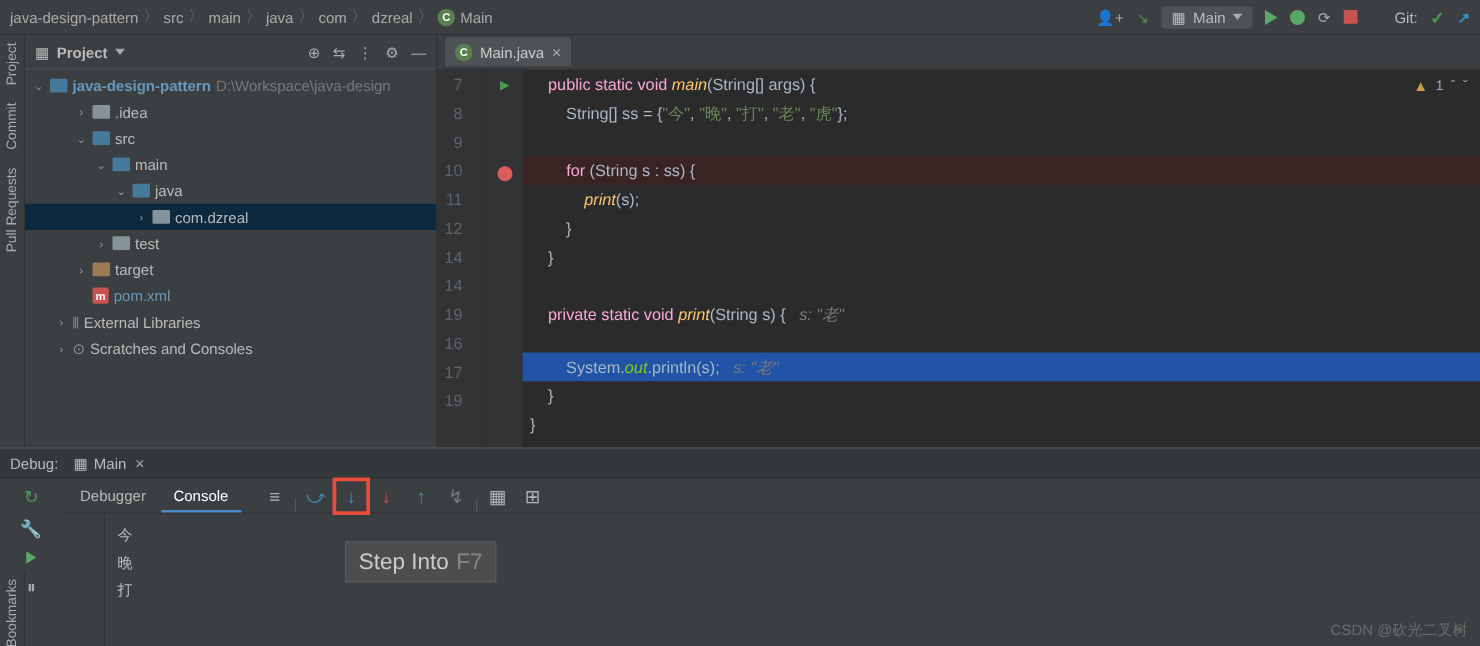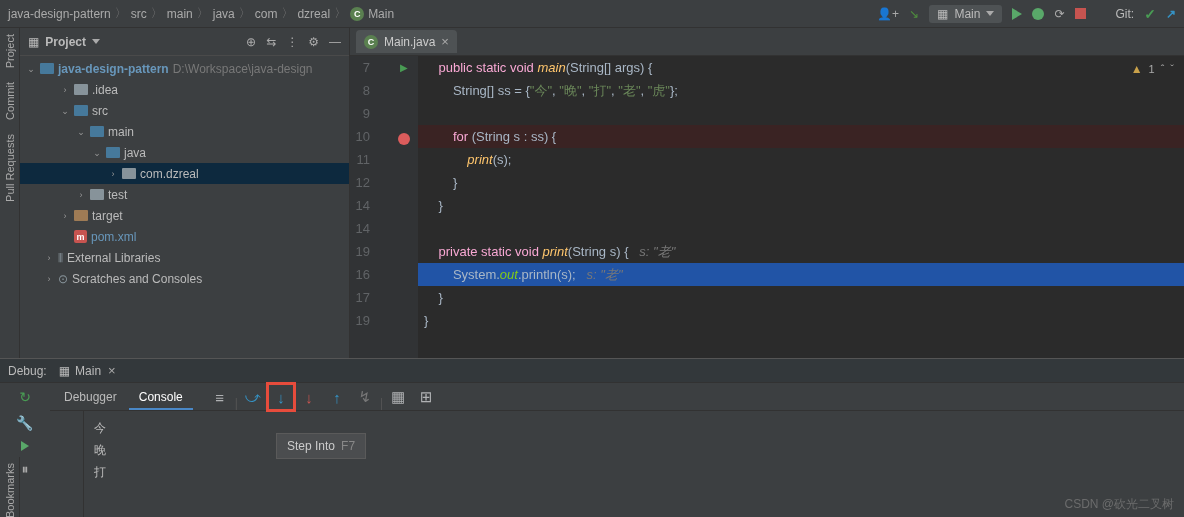--- a/index.html
+++ b/index.html
@@ -46,21 +46,21 @@
 .tabs { height: 28px; background: #3c3f41; display: flex; align-items: center; padding-left: 6px; border-bottom: 1px solid #323232; }
 .file-tab { background: #4e5254; border-radius: 4px 4px 0 0; padding: 4px 8px; display: flex; align-items: center; gap: 6px; color: #ccc; }
 .file-tab .close { color: #aaa; cursor: pointer; font-size: 13px; }
 .c-badge { width: 14px; height: 14px; background: #5a8050; border-radius: 50%; color: #fff; font-size: 9px; display: flex; align-items: center; justify-content: center; font-weight: bold; }
 .code-area { flex: 1; display: flex; position: relative; font-family: "JetBrains Mono", Consolas, monospace; font-size: 13px; }
 .gutter-num { width: 40px; text-align: right; color: #606366; padding-right: 10px; background: #313335; }
 .gutter-ico { width: 28px; background: #313335; }
 .code-lines { flex: 1; position: relative; }
 .line { height: 23px; display: flex; align-items: center; }
 .code-line { padding-left: 6px; white-space: pre; color: #a9b7c6; }
-.hl-exec { background: #2154a6; }
+.hl-exec { background: #2154a6; margin-top: 19px; }
 .hl-bp { background: #3a2323; }
 .kw { color: #f9a8d4; }
 .str { color: #6a8759; }
 .fn { color: #ffc66d; font-style: italic; }
 .fld { color: #84cc16; font-style: italic; }
 .param-hint { color: #787878; font-style: italic; }
 .bp-dot { width: 12px; height: 12px; background: #db5c5c; border-radius: 50%; margin: 5px auto 0; }
 .play-gutter { color: #499c54; font-size: 10px; margin-left: 10px; }
 .overlay-warn { position: absolute; top: 6px; right: 10px; display: flex; align-items: center; gap: 6px; color: #aaa; font-size: 11px; }
 .warn-tri { color: #c9a14a; font-size: 12px; }
@@ -78,21 +78,21 @@
 .dbg-tool { height: 28px; display: flex; align-items: flex-end; gap: 2px; padding-left: 4px; border-bottom: 1px solid #323232; }
 .dbg-sub { display: flex; gap: 2px; margin-right: 12px; }
 .dbg-sub .tab { padding: 4px 10px; color: #bbb; }
 .dbg-sub .tab.active { border-bottom: 2px solid #4a88c7; color: #fff; }
 .step-btn { width: 26px; height: 26px; display: flex; align-items: center; justify-content: center; font-size: 15px; color: #afb1b3; cursor: pointer; }
 .step-btn.hl { outline: 3px solid #e74c3c; outline-offset: -1px; color: #3592c4; }
 .dbg-out { flex: 1; display: flex; }
 .dbg-out-left { width: 34px; border-right: 1px solid #323232; }
 .dbg-out-main { flex: 1; padding: 6px 10px; color: #bbb; }
 .dbg-out-main div { line-height: 22px; }
-.tooltip { position: absolute; top: 74px; left: 276px; background: #4b4d4f; border: 1px solid #5a5a5a; padding: 5px 10px; font-size: 12px; color: #ccc; }
+.tooltip { position: absolute; top: 74px; left: 276px; background: #4b4d4f; border: 1px solid #5a5a5a; padding: 5px 10px; font-size: 18px; color: #ccc; }
 .tooltip .key { color: #888; margin-left: 6px; }
 .watermark { position: absolute; right: 10px; bottom: 4px; color: #777; font-size: 12px; opacity: .8; }
 .mini-close { color: #aaa; font-size: 13px; margin-left: 2px; }
 </style>
 </head>
 <body>
 
 <div class="topbar row">
   <div class="breadcrumb">
     <span>java-design-pattern</span>

